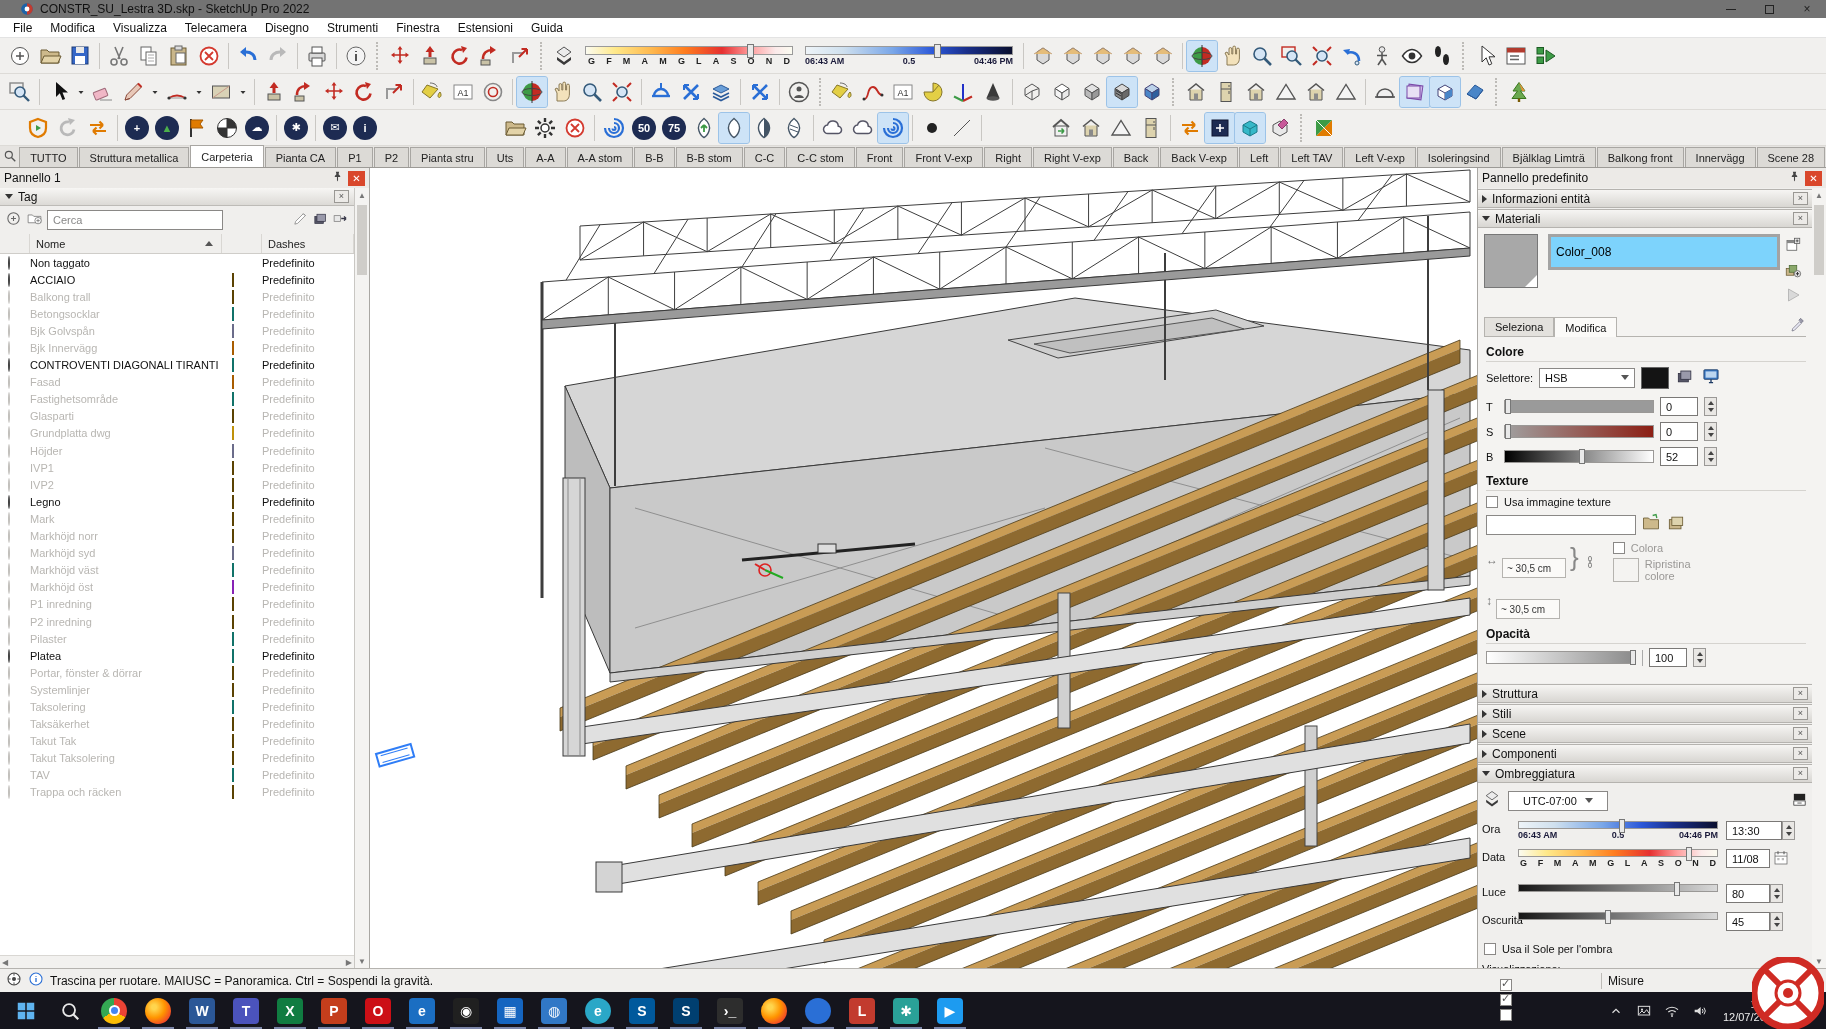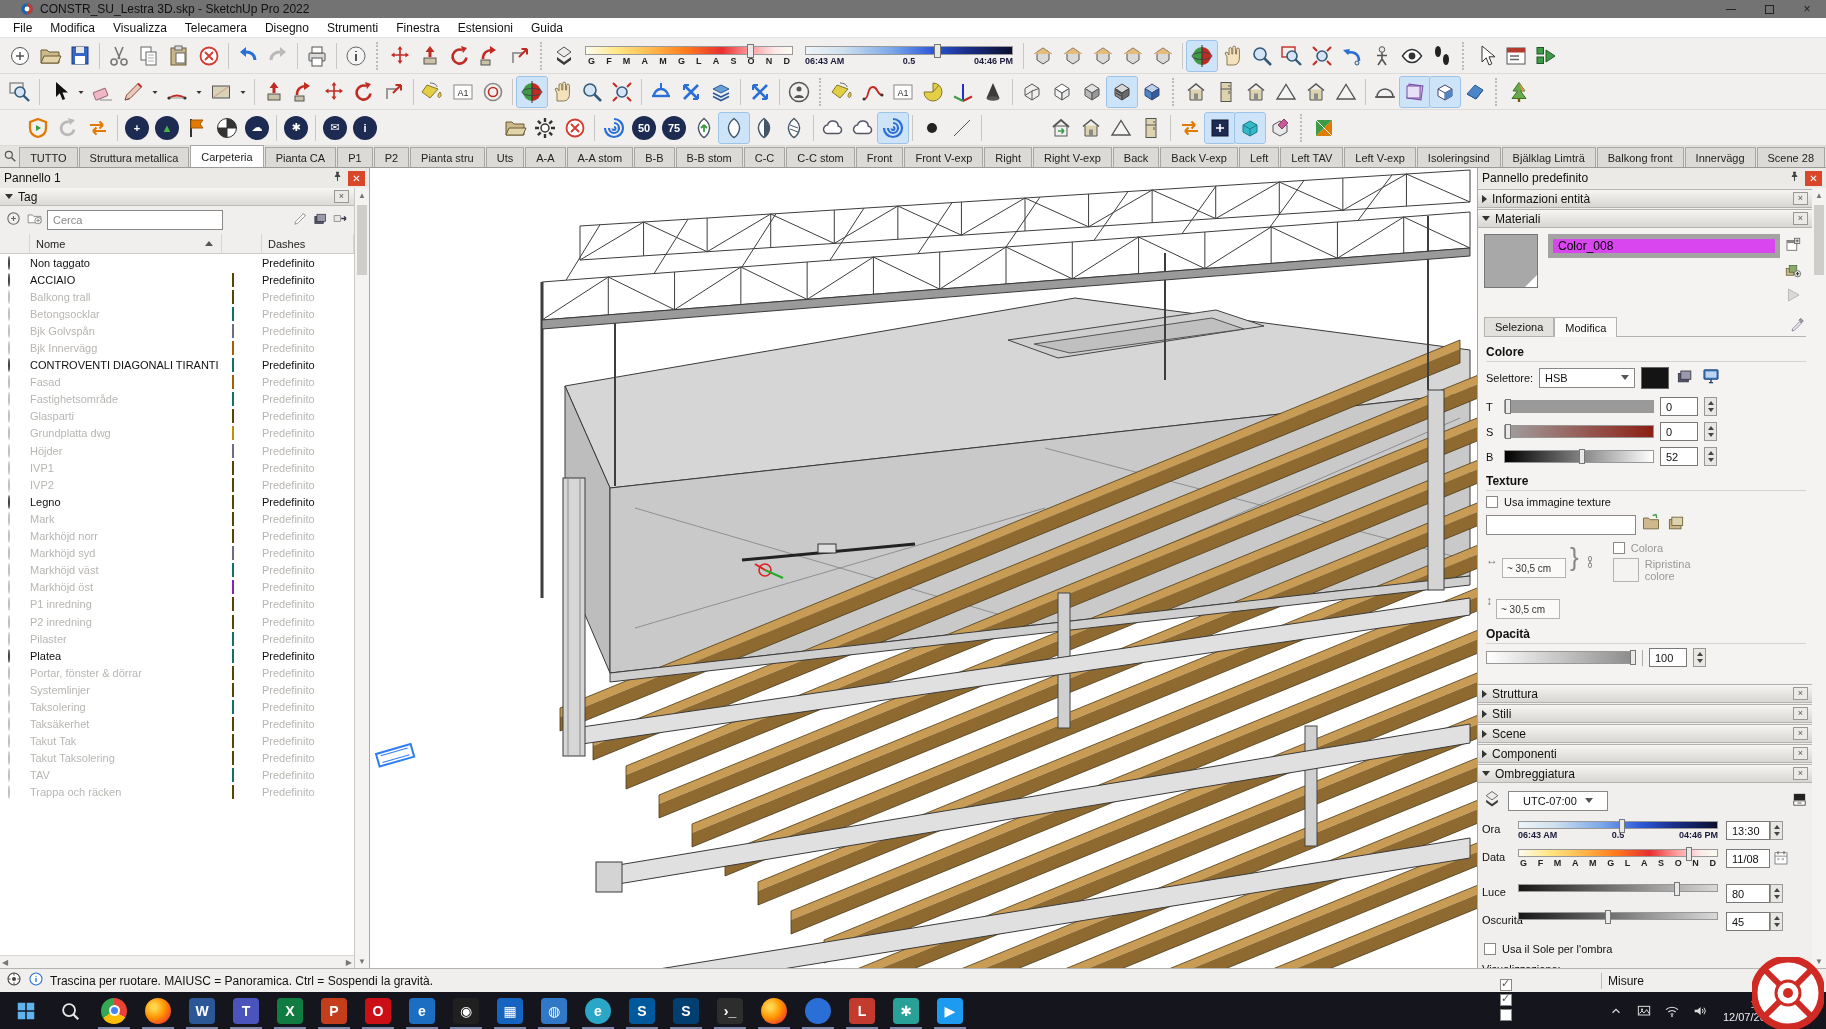--- a/index.html
+++ b/index.html
@@ -91,21 +91,21 @@
 
   
   .rpanel { width:349px; background:#f0efed; border-left:1px solid #a9a7a3; display:flex; flex-direction:column; flex:none; }
   .rbody { flex:1; display:flex; min-height:0; }
   .rmain { flex:1; min-width:0; display:flex; flex-direction:column; }
   .sect { height:19px; background:linear-gradient(#f6f5f3,#d8d6d2); border:1px solid #b5b3af; border-left:none; border-right:none; display:flex; align-items:center; padding:0 4px; font-size:12px; color:#111; flex:none; margin-top:1px; }
   .matbody { background:#f4f3f1; padding:6px 6px 8px 6px; flex:none; }
   .matprev { width:54px; height:54px; background:#a8a8a8; border:1px solid #777; position:relative; float:left; }
   .matprev::after { content:''; position:absolute; right:0; bottom:0; border-style:solid; border-width:0 0 12px 12px; border-color:transparent transparent #fff transparent; }
   .matname { margin-left:64px; display:flex; }
-  .matname input { flex:1; height:24px; border:5px solid #a3a3a3; font-size:12px; padding:0 5px; font-family:inherit; background:#d946ef; }
+  .matname input { flex:1; height:36px; border:3px solid #a3a3a3; font-size:12px; padding:0 5px; font-family:inherit; background:#7dd3fc; }
   .maticons { width:26px; float:right; display:flex; flex-direction:column; align-items:center; gap:4px; margin-top:2px; }
   .mattabs { clear:both; padding-top:8px; display:flex; align-items:flex-end; border-bottom:1px solid #b5b3af; height:30px; }
   .mtab { padding:3px 10px; font-size:11px; background:#e3e1dd; border:1px solid #b5b3af; border-bottom:none; }
   .mtab.active { background:#fbfaf8; position:relative; top:1px; padding-top:4px; }
   .mattabs .edrop { margin-left:auto; }
   .bheading { font-weight:bold; font-size:12px; margin:8px 0 4px 2px; border-bottom:1px solid #d5d3cf; padding-bottom:2px; }
   .selrow { display:flex; align-items:center; gap:6px; margin:4px 0 8px 2px; }
   .selbox { width:96px; height:20px; border:1px solid #8a8886; background:#fff; font-size:11px; display:flex; align-items:center; padding:0 5px; }
   .selbox .dn { margin-left:auto; width:0; height:0; border-left:4px solid transparent; border-right:4px solid transparent; border-top:5px solid #555; }
   .blackswatch { width:28px; height:22px; background:#141414; border:1px solid #666; }
@@ -1655,21 +1655,21 @@
                 <span class="sbar g-time" style="display:block">
                     <span class="shandle" style="left: calc(52% - 3px);"></span>
                   </span>
                 <span class="slabels">
                     <span>06:43 AM</span>
                     <span>0.5</span>
                     <span>04:46 PM</span>
                   </span>
               </span>
               <span class="fld">
-                <span class="numbox" style="width:44px">13:30</span>
+                <span class="numbox" style="width:56px">13:30</span>
                 <span class="spin">
                     <i class="up"></i>
                     <i class="dnn"></i>
                   </span>
               </span>
             </div>
 
             <div class="srow">
               <span class="slab">Data</span>
               <span class="pstrip">

